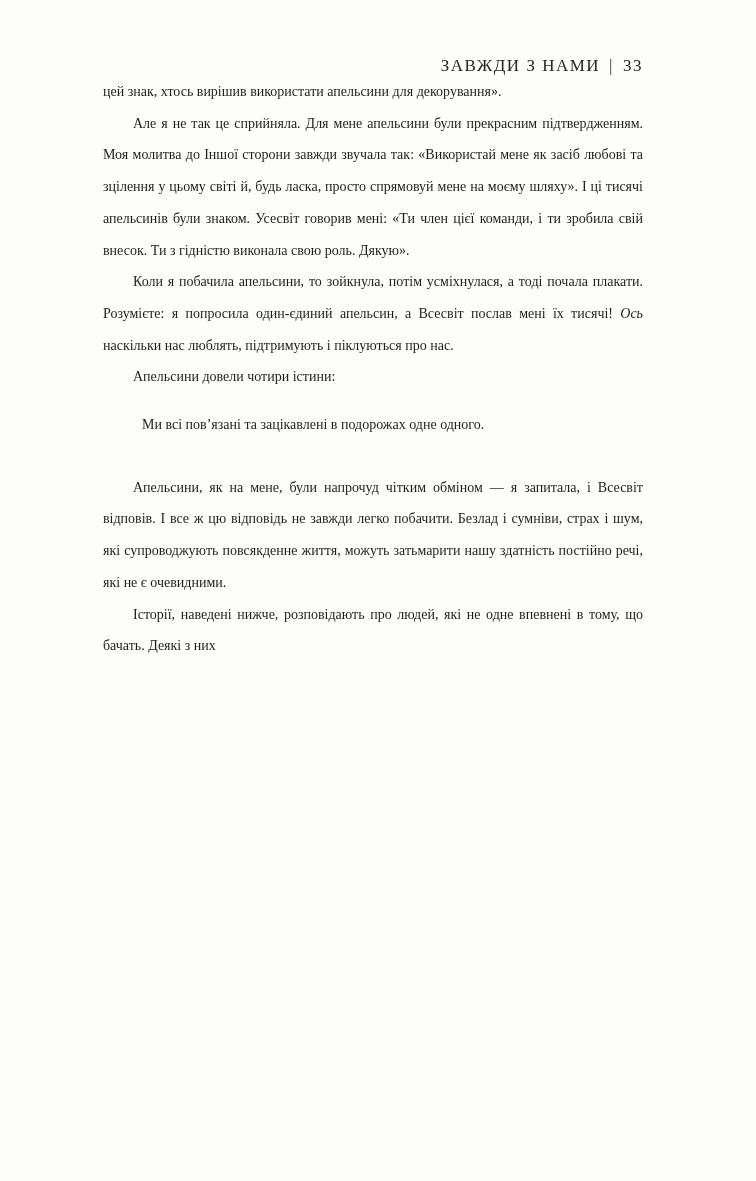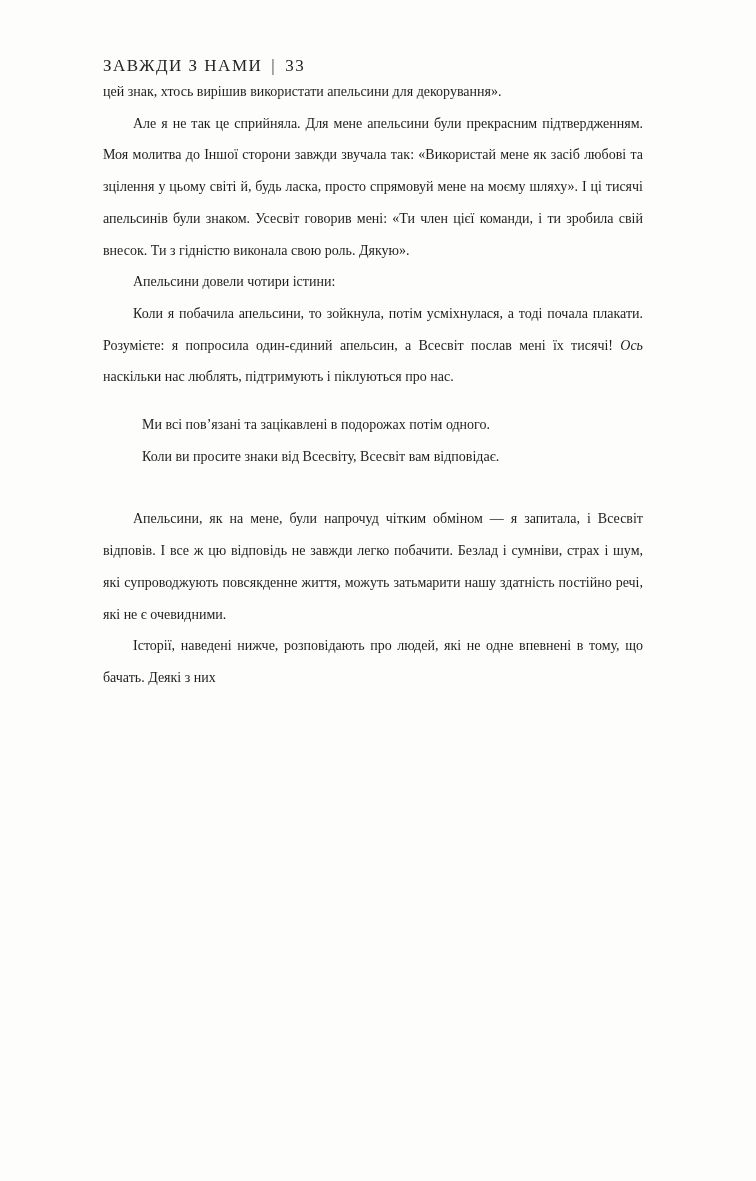--- a/index.html
+++ b/index.html
@@ -14,21 +14,21 @@
     font-family: "Liberation Serif", "DejaVu Serif", serif;
     overflow: hidden;
   }
   .page {
     box-sizing: border-box;
     width: 756px;
     height: 1181px;
     padding: 56px 113px 0 103px;
   }
   .running-head {
-    text-align: left;
+    text-align: right;
     font-size: 17px;
     letter-spacing: 1.5px;
     color: #262626;
     white-space: nowrap;
   }
   .running-head .sep {
     display: inline-block;
     margin: 0 9px;
     font-weight: 400;
     color: #3a3a3a;
@@ -64,27 +64,26 @@
   <div class="running-head">
     <span>ЗАВЖДИ З НАМИ</span><span class="sep">|</span><span>33</span>
   </div>
 
   <div class="body-text">
 
     <p>цей знак, хтось вирішив використати апельсини для декорування».</p>
 
     <p class="indent">Але я не так це сприйняла. Для мене апельсини були прекрасним підтвердженням. Моя молитва до Іншої сторони завжди звучала так: «Використай мене як засіб любові та зцілення у цьому світі й, будь ласка, просто спрямовуй мене на моєму шляху». І ці тисячі апельсинів були знаком. Усесвіт говорив мені: «Ти член цієї команди, і ти зробила свій внесок. Ти з гідністю виконала свою роль. Дякую».</p>
 
+    <p class="indent"><span>Коли я побачила апельсини, то зойкнула, потім усміхнулася, а тоді почала плакати. Розумієте: я попросила один-єдиний апельсин, а Всесвіт послав мені їх тисячі! </span><span class="em-it">Ось</span><span> наскільки нас люблять, підтримують і піклуються про нас.</span></p>
+
     <p class="indent">Апельсини довели чотири істини:</p>
 
-    <p class="indent"><span>Коли я побачила апельсини, то зойкнула, потім усміхнулася, а тоді почала плакати. Розумієте: я попросила один-єдиний апельсин, а Всесвіт послав мені їх тисячі! </span><span class="em-it">Ось</span><span> наскільки нас люблять, підтримують і піклуються про нас.</span></p>
-
     <div class="truths">
-      <div class="truth-item">Ми всі пов’язані та зацікавлені в подорожах потім одного.</div>
-      <div class="truth-item">Коли ви просите знаки від Всесвіту, Всесвіт вам відповідає.</div>
+      <div class="truth-item">Ми всі пов’язані та зацікавлені в подорожах одне одного.</div>
     </div>
 
     <p class="indent">Апельсини, як на мене, були напрочуд чітким обміном — я запитала, і Всесвіт відповів. І все ж цю відповідь не завжди легко побачити. Безлад і сумніви, страх і шум, які супроводжують повсякденне життя, можуть затьмарити нашу здатність постійно речі, які не є очевидними.</p>
 
     <p class="indent">Історії, наведені нижче, розповідають про людей, які не одне впевнені в тому, що бачать. Деякі з них</p>
 
   </div>
 </div>
 
 </body></html>

